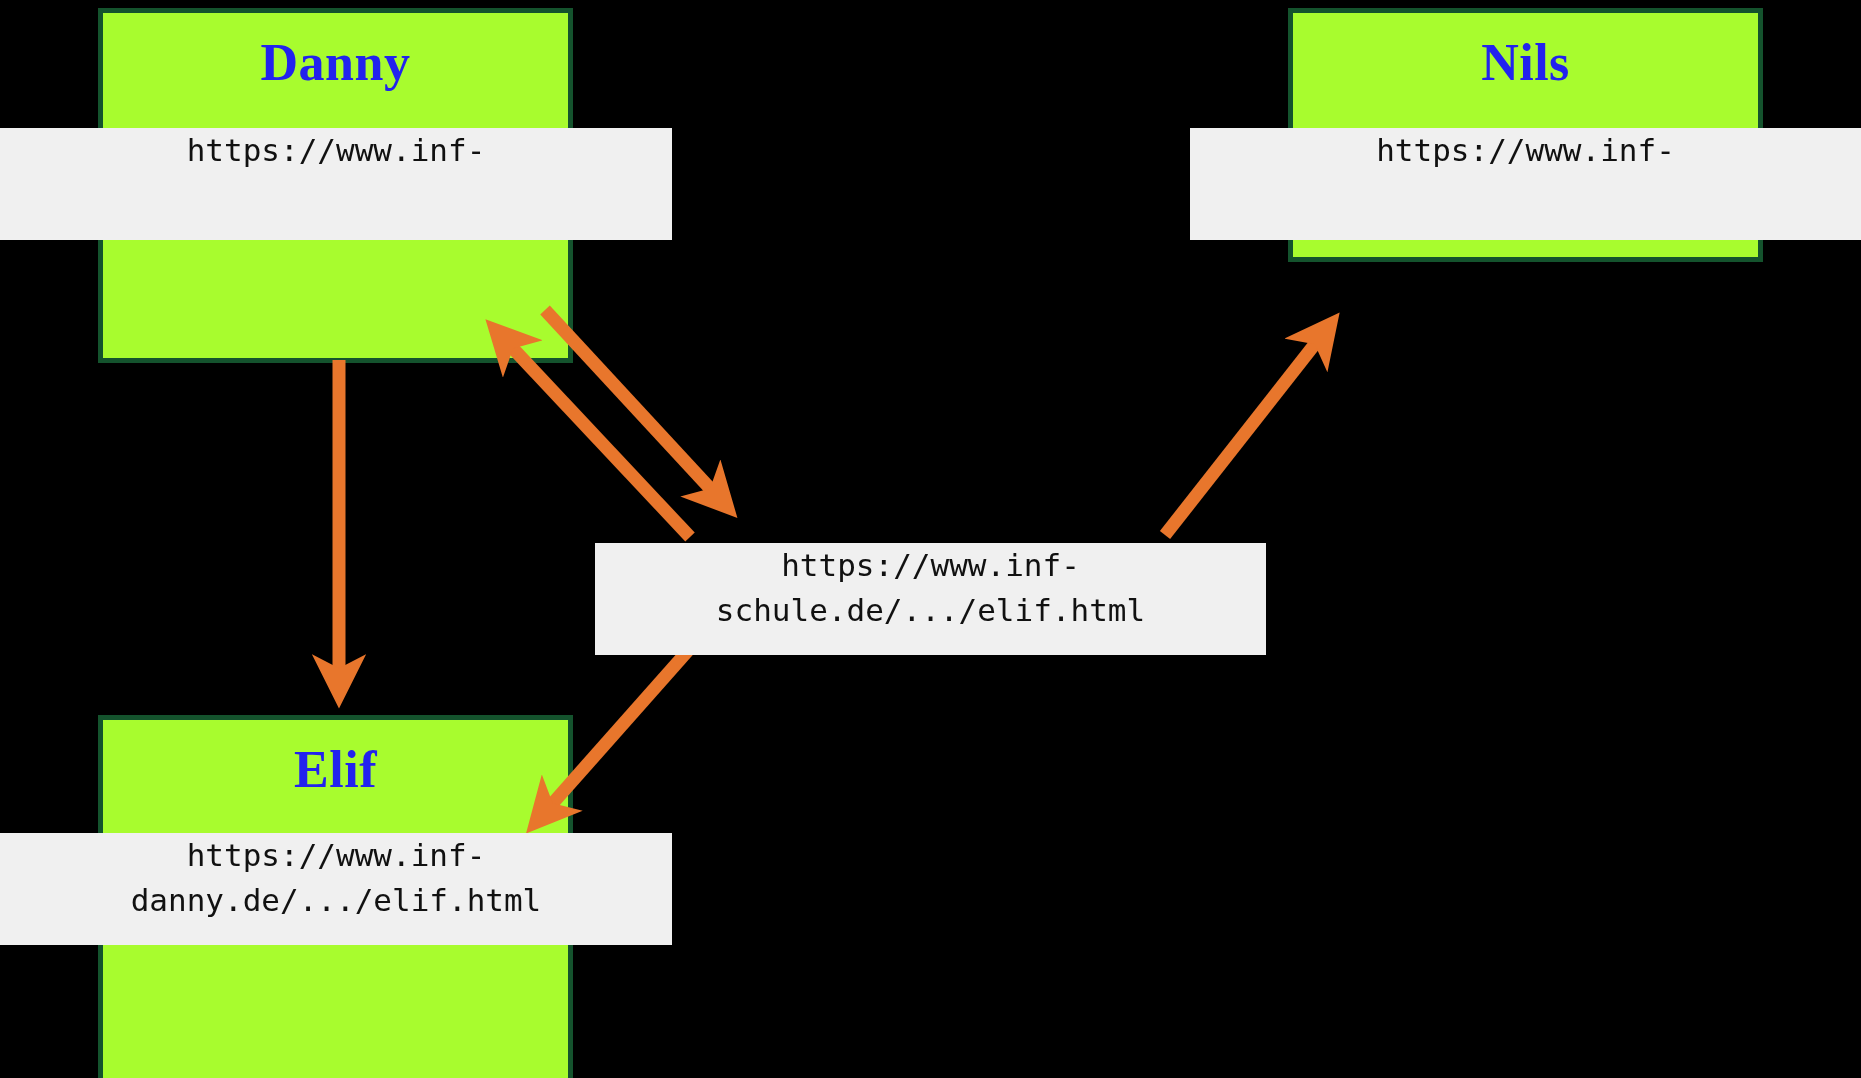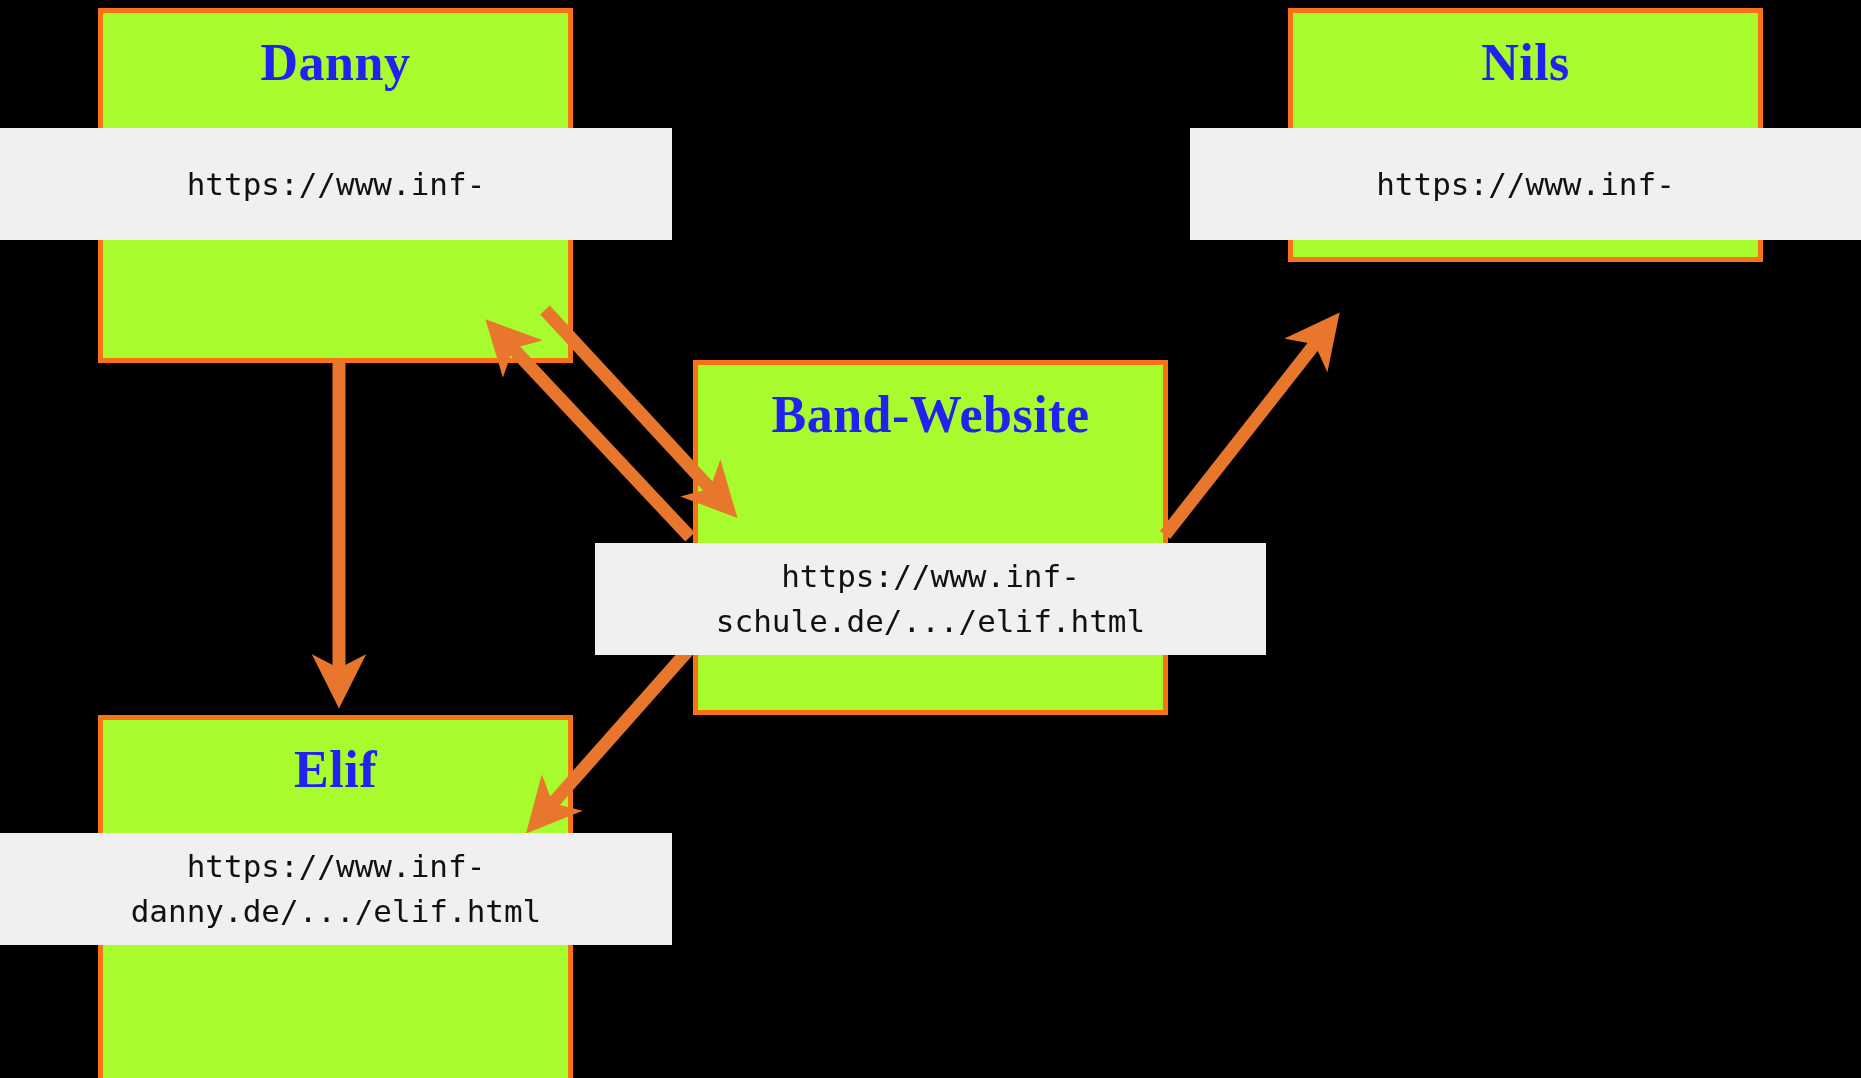--- a/index.html
+++ b/index.html
@@ -21,21 +21,21 @@
     top: 0;
     width: 1861px;
     height: 1078px;
     pointer-events: none;
     z-index: 5;
   }
   .node {
     position: absolute;
     box-sizing: border-box;
     background: #A8FC2E;
-    border: 5px solid #f97316;
+    border: 5px solid #14532d;
     z-index: 2;
   }
   .node-title {
     position: absolute;
     left: 0;
     right: 0;
     text-align: center;
     color: #2222EE;
     font-family: "Liberation Serif", "DejaVu Serif", serif;
     font-weight: bold;
@@ -48,21 +48,20 @@
     box-sizing: border-box;
     background: #F0F0F0;
     color: #111111;
     font-family: "DejaVu Sans Mono", "Liberation Mono", monospace;
     font-size: 31px;
     line-height: 1.45;
     text-align: center;
     display: flex;
     flex-direction: column;
     align-items: center;
-    justify-content: center;
     z-index: 8;
     white-space: pre;
   }
   .url-line { display: block; }
 </style>
 </head>
 <body>
 
 <div id="stage">
 
@@ -101,23 +100,20 @@
     <span class="url-line">https://www.inf-</span>
   </div>
 
   <div class="node" style="left:1288px; top:8px; width:475px; height:254px;">
     <div class="node-title" style="top:24px;">Nils</div>
   </div>
   <div class="url-label" style="left:1190px; top:128px; width:671px; height:112px;">
     <span class="url-line">https://www.inf-</span>
   </div>
 
-  <div class="node" style="left:693px; top:360px; width:475px; height:355px;">
-    <div class="node-title" style="top:24px;">Band-Website</div>
-  </div>
   <div class="url-label" style="left:595px; top:543px; width:671px; height:112px;">
     <span class="url-line">https://www.inf-</span>
     <span class="url-line">schule.de/.../elif.html</span>
   </div>
 
   <div class="node" style="left:98px; top:715px; width:475px; height:460px;">
     <div class="node-title" style="top:24px;">Elif</div>
   </div>
   <div class="url-label" style="left:0px; top:833px; width:672px; height:112px;">
     <span class="url-line">https://www.inf-</span>

